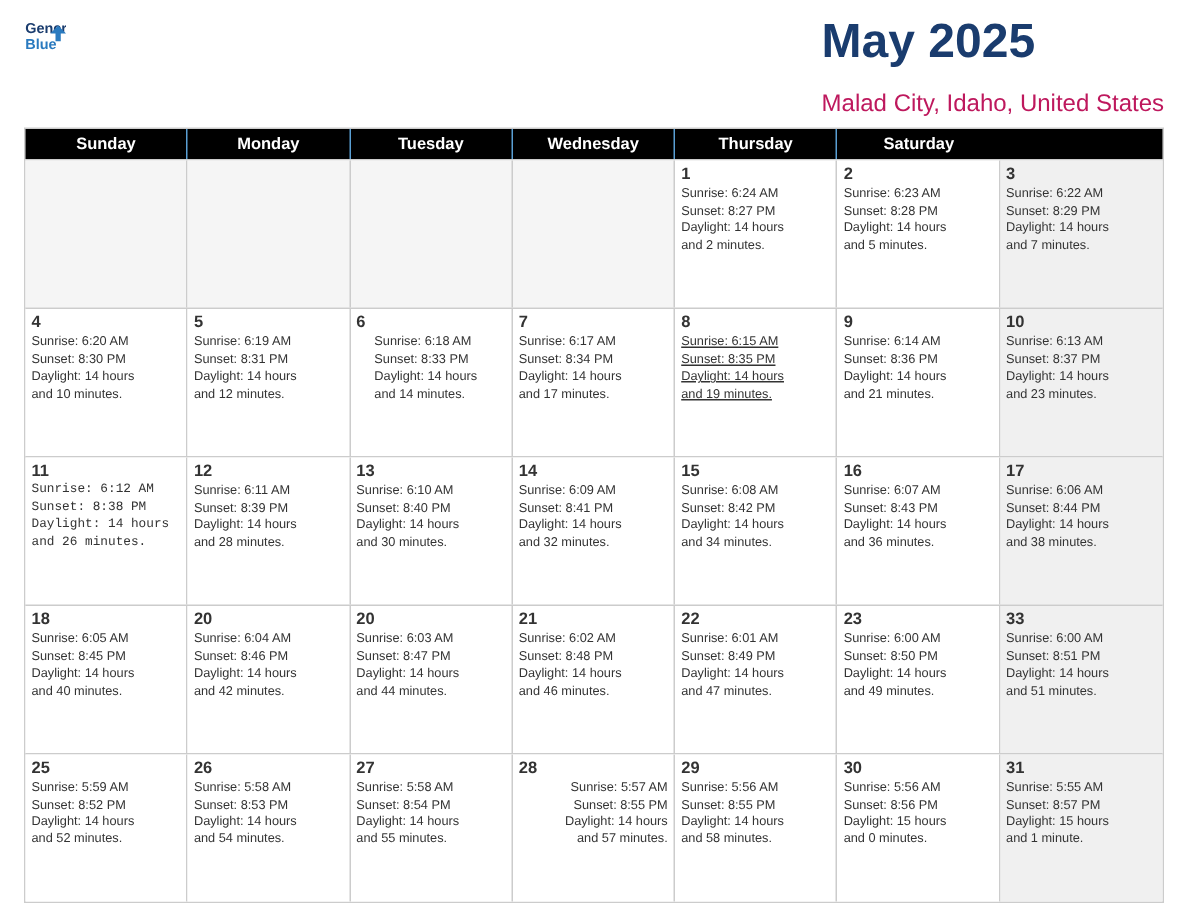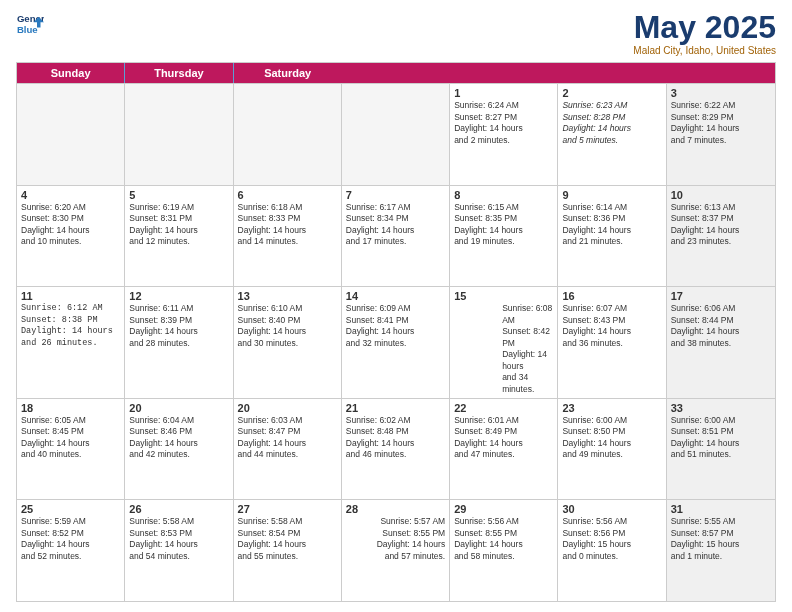--- a/index.html
+++ b/index.html
@@ -26,42 +26,43 @@
     .logo {
       display: flex;
       align-items: center;
       gap: 4px;
     }
     .logo-icon {
       width: 28px;
       height: 28px;
     }
     .title-block {
-      text-align: right;
+      text-align: left;
     }
     .main-title {
       font-size: 32px;
       font-weight: bold;
       color: #1a3c6e;
       line-height: 1.1;
     }
     .subtitle {
-      font-size: 10px;
-      color: #a16207;
+      font-size: 16px;
+      color: #be185d;
+      margin-top: 16px;
     }
     .calendar {
       flex: 1;
       display: flex;
       flex-direction: column;
       border: 1px solid #ccc;
     }
     .cal-header-row {
       display: grid;
       grid-template-columns: repeat(7, 1fr);
-      background: #be185d;
+      background: #000000;
     }
     .cal-header-cell {
       color: #fff;
       font-size: 11px;
       font-weight: bold;
       text-align: center;
       padding: 4px 2px;
       border-right: 1px solid #5a9fd4;
     }
     .cal-header-cell:last-child { border-right: none; }
@@ -114,39 +115,42 @@
     </div>
     <div class="title-block">
       <div class="main-title">May 2025</div>
       <div class="subtitle">Malad City, Idaho, United States</div>
     </div>
   </div>
 
   <div class="calendar">
     <div class="cal-header-row">
     <div class="cal-header-cell">Sunday</div>
+        <div class="cal-header-cell">Monday</div>
+        <div class="cal-header-cell">Tuesday</div>
+        <div class="cal-header-cell">Wednesday</div>
         <div class="cal-header-cell">Thursday</div>
         <div class="cal-header-cell">Saturday</div>
       </div>
     <div class="cal-body">
     <div class="cal-row">
           <div class="cal-cell empty"></div>
           <div class="cal-cell empty"></div>
           <div class="cal-cell empty"></div>
           <div class="cal-cell empty"></div>
           <div class="cal-cell">
             <div class="day-num">1</div>
             <div class="cell-text" style="white-space: pre-line;">Sunrise: 6:24 AM
 Sunset: 8:27 PM
 Daylight: 14 hours
 and 2 minutes.</div>
           </div>
           <div class="cal-cell">
             <div class="day-num">2</div>
-            <div class="cell-text" style="white-space: pre-line; font-style: italic;">Sunrise: 6:23 AM
+            <div class="cell-text" style="white-space: pre-line;">Sunrise: 6:23 AM
 Sunset: 8:28 PM
 Daylight: 14 hours
 and 5 minutes.</div>
           </div>
           <div class="cal-cell shaded">
             <div class="day-num">3</div>
             <div class="cell-text" style="white-space: pre-line;">Sunrise: 6:22 AM
 Sunset: 8:29 PM
 Daylight: 14 hours
 and 7 minutes.</div>
@@ -162,35 +166,35 @@
           </div>
           <div class="cal-cell">
             <div class="day-num">5</div>
             <div class="cell-text" style="white-space: pre-line;">Sunrise: 6:19 AM
 Sunset: 8:31 PM
 Daylight: 14 hours
 and 12 minutes.</div>
           </div>
           <div class="cal-cell">
             <div class="day-num">6</div>
-            <div class="cell-text" style="white-space: pre-line;">Sunrise: 6:18 AM
+            <div class="cell-text" style="white-space: pre-line; margin-left: 12px;">Sunrise: 6:18 AM
 Sunset: 8:33 PM
 Daylight: 14 hours
 and 14 minutes.</div>
           </div>
           <div class="cal-cell">
             <div class="day-num">7</div>
             <div class="cell-text" style="white-space: pre-line;">Sunrise: 6:17 AM
 Sunset: 8:34 PM
 Daylight: 14 hours
 and 17 minutes.</div>
           </div>
           <div class="cal-cell">
             <div class="day-num">8</div>
-            <div class="cell-text" style="white-space: pre-line;">Sunrise: 6:15 AM
+            <div class="cell-text" style="white-space: pre-line; text-decoration: underline;">Sunrise: 6:15 AM
 Sunset: 8:35 PM
 Daylight: 14 hours
 and 19 minutes.</div>
           </div>
           <div class="cal-cell">
             <div class="day-num">9</div>
             <div class="cell-text" style="white-space: pre-line;">Sunrise: 6:14 AM
 Sunset: 8:36 PM
 Daylight: 14 hours
 and 21 minutes.</div>
@@ -227,21 +231,21 @@
           </div>
           <div class="cal-cell">
             <div class="day-num">14</div>
             <div class="cell-text" style="white-space: pre-line;">Sunrise: 6:09 AM
 Sunset: 8:41 PM
 Daylight: 14 hours
 and 32 minutes.</div>
           </div>
           <div class="cal-cell">
             <div class="day-num">15</div>
-            <div class="cell-text" style="white-space: pre-line; margin-left: 48px;">Sunrise: 6:08 AM
+            <div class="cell-text" style="white-space: pre-line;">Sunrise: 6:08 AM
 Sunset: 8:42 PM
 Daylight: 14 hours
 and 34 minutes.</div>
           </div>
           <div class="cal-cell">
             <div class="day-num">16</div>
             <div class="cell-text" style="white-space: pre-line;">Sunrise: 6:07 AM
 Sunset: 8:43 PM
 Daylight: 14 hours
 and 36 minutes.</div>

